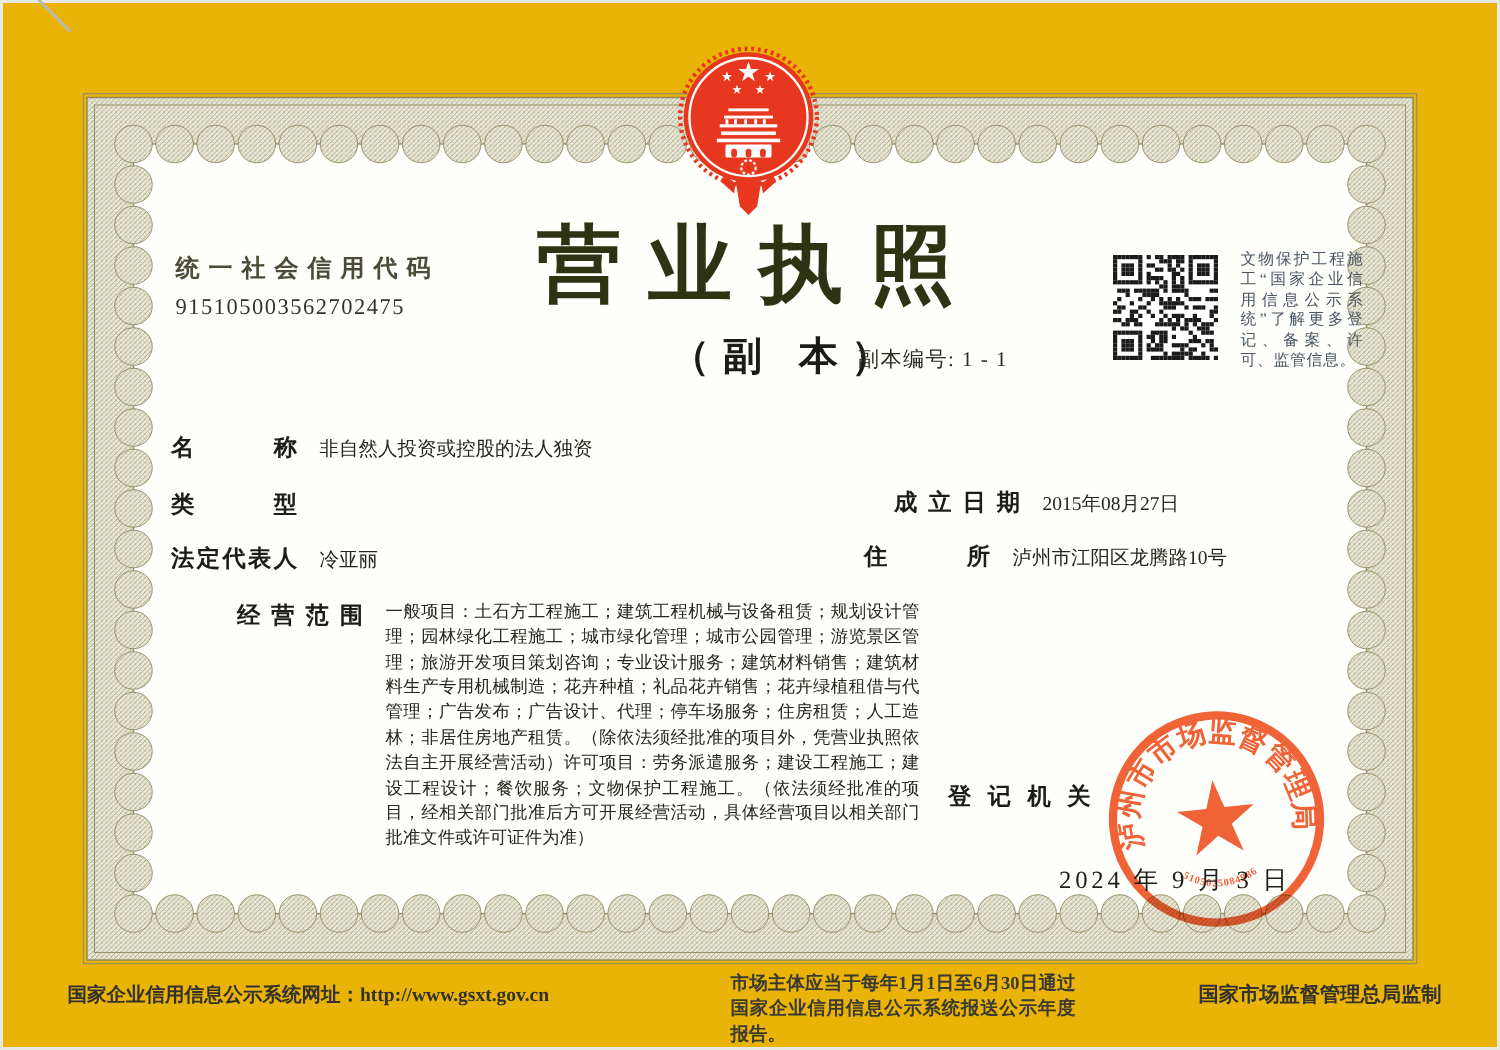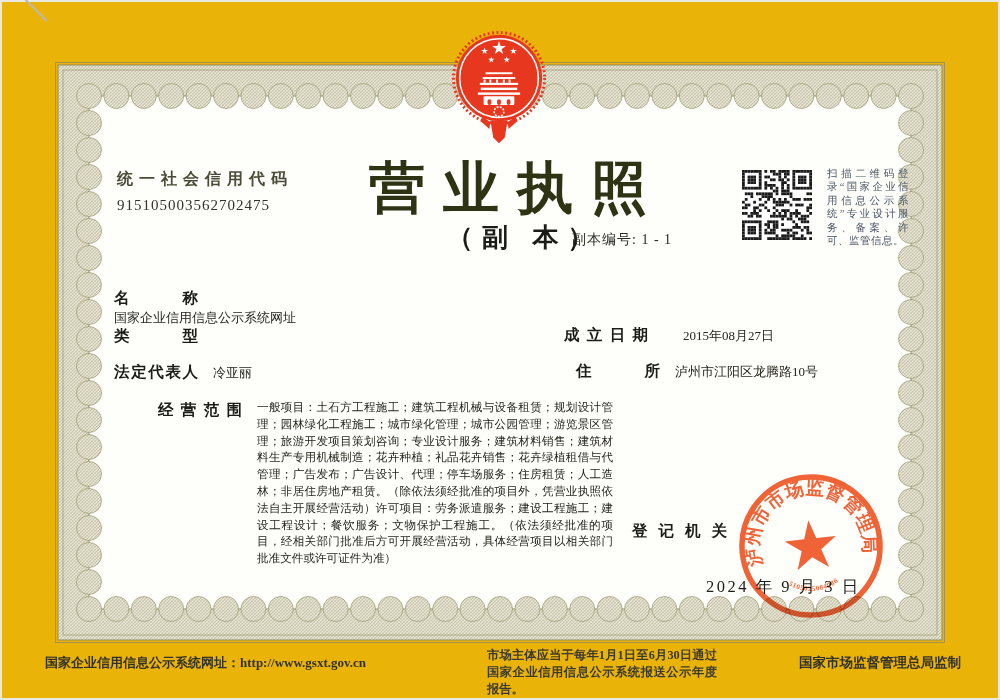--- a/index.html
+++ b/index.html
@@ -14,21 +14,21 @@
   .abs{position:absolute;}
   .scan-artifact{left:18px;top:8px;width:34px;height:1.5px;background:#b9b9b2;transform:rotate(45deg);}
   
   #frame{left:55px;top:62px;}
   
   #emblem{left:451px;top:28px;z-index:5;}
   
   .credit-label{left:117px;top:169px;font-size:16px;font-weight:bold;letter-spacing:6px;color:#4b4b38;white-space:nowrap;}
   .credit-code{left:117px;top:197px;font-size:15px;letter-spacing:1px;color:#33332a;white-space:nowrap;}
   
-  .title{left:358px;top:147px;margin:11px;font-size:56px;font-weight:bold;letter-spacing:18px;color:var(--title-ink);white-space:nowrap;line-height:1.1;}
+  .title{left:358px;top:147px;margin:0;font-size:56px;font-weight:bold;letter-spacing:18px;color:var(--title-ink);white-space:nowrap;line-height:1.1;}
   .subtitle{left:447px;top:220px;font-size:26px;font-weight:bold;letter-spacing:9px;color:#1c1c16;white-space:nowrap;}
   .copy-no{left:572px;top:231px;font-size:14px;letter-spacing:1px;color:#2a2a22;white-space:nowrap;}
   
   #qr{left:742px;top:170px;}
   .qr-caption{left:827px;top:167px;width:82px;font-size:10.5px;line-height:13.4px;color:#4a5663;letter-spacing:.5px;text-align:justify;}
   
   .frow{position:absolute;display:flex;align-items:baseline;white-space:nowrap;}
   .flabel{width:84px;font-size:15.5px;font-weight:bold;color:#1d1d17;text-align:justify;text-align-last:justify;margin-right:15px;flex:none;}
   .fvalue{font-size:13px;color:#26261e;}
   .rrow .fvalue{font-size:13px;}
@@ -514,39 +514,39 @@
         <rect x="42.00" y="67.20" width="2.80" height="2.80"></rect>
         <rect x="44.80" y="67.20" width="2.80" height="2.80"></rect>
         <rect x="50.40" y="67.20" width="2.80" height="2.80"></rect>
         <rect x="53.20" y="67.20" width="2.80" height="2.80"></rect>
         <rect x="56.00" y="67.20" width="2.80" height="2.80"></rect>
         <rect x="58.80" y="67.20" width="2.80" height="2.80"></rect>
         <rect x="61.60" y="67.20" width="2.80" height="2.80"></rect>
         <rect x="67.20" y="67.20" width="2.80" height="2.80"></rect>
       </g>
   </svg>
-  <div class="abs qr-caption">扫描二维码登录“国家企业信用信息公示系统”专业设计服务、备案、许可、监管信息。</div>
-
-  <div class="frow" style="left:114px;top:288px;flex-direction:column;">
+  <div class="abs qr-caption">文物保护工程施工“国家企业信用信息公示系统”了解更多登记、备案、许可、监管信息。</div>
+
+  <div class="frow" style="left:114px;top:288px;">
     <div class="flabel">名称</div>
-    <div class="fvalue">国家企业信用信息公示系统网址</div>
+    <div class="fvalue">非自然人投资或控股的法人独资</div>
   </div>
   <div class="frow" style="left:114px;top:326px;">
     <div class="flabel">类型</div>
   </div>
   <div class="frow" style="left:114px;top:362px;">
     <div class="flabel">法定代表人</div>
     <div class="fvalue">冷亚丽</div>
   </div>
   <div class="frow scope-row" style="left:114px;top:400px;margin-left:44px;">
     <div class="flabel">经营范围</div>
     <div class="fvalue">一般项目：土石方工程施工；建筑工程机械与设备租赁；规划设计管理；园林绿化工程施工；城市绿化管理；城市公园管理；游览景区管理；旅游开发项目策划咨询；专业设计服务；建筑材料销售；建筑材料生产专用机械制造；花卉种植；礼品花卉销售；花卉绿植租借与代管理；广告发布；广告设计、代理；停车场服务；住房租赁；人工造林；非居住房地产租赁。（除依法须经批准的项目外，凭营业执照依法自主开展经营活动）许可项目：劳务派遣服务；建设工程施工；建设工程设计；餐饮服务；文物保护工程施工。（依法须经批准的项目，经相关部门批准后方可开展经营活动，具体经营项目以相关部门批准文件或许可证件为准）</div>
   </div>
 
-  <div class="frow rrow" style="left:564px;top:325px;gap:20px;">
+  <div class="frow rrow" style="left:596px;top:325px;">
     <div class="flabel">成立日期</div>
     <div class="fvalue">2015年08月27日</div>
   </div>
   <div class="frow rrow" style="left:576px;top:361px;">
     <div class="flabel">住所</div>
     <div class="fvalue">泸州市江阳区龙腾路10号</div>
   </div>
 
   <div class="abs reg-label">登记机关</div>
   <div class="abs reg-date">2024 年 9 月 3 日</div>

